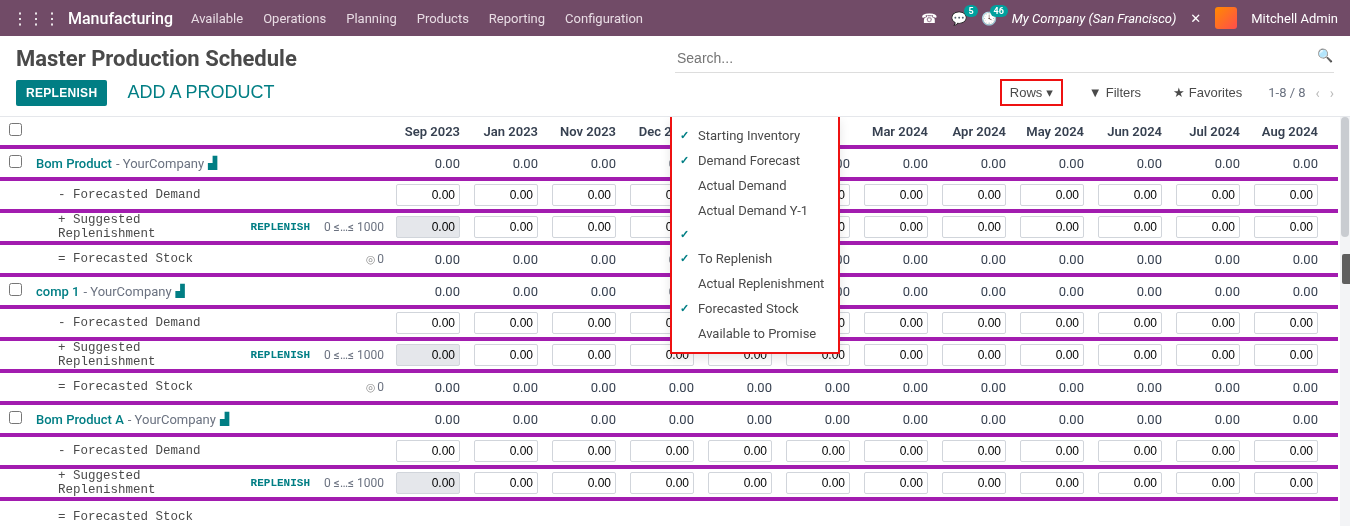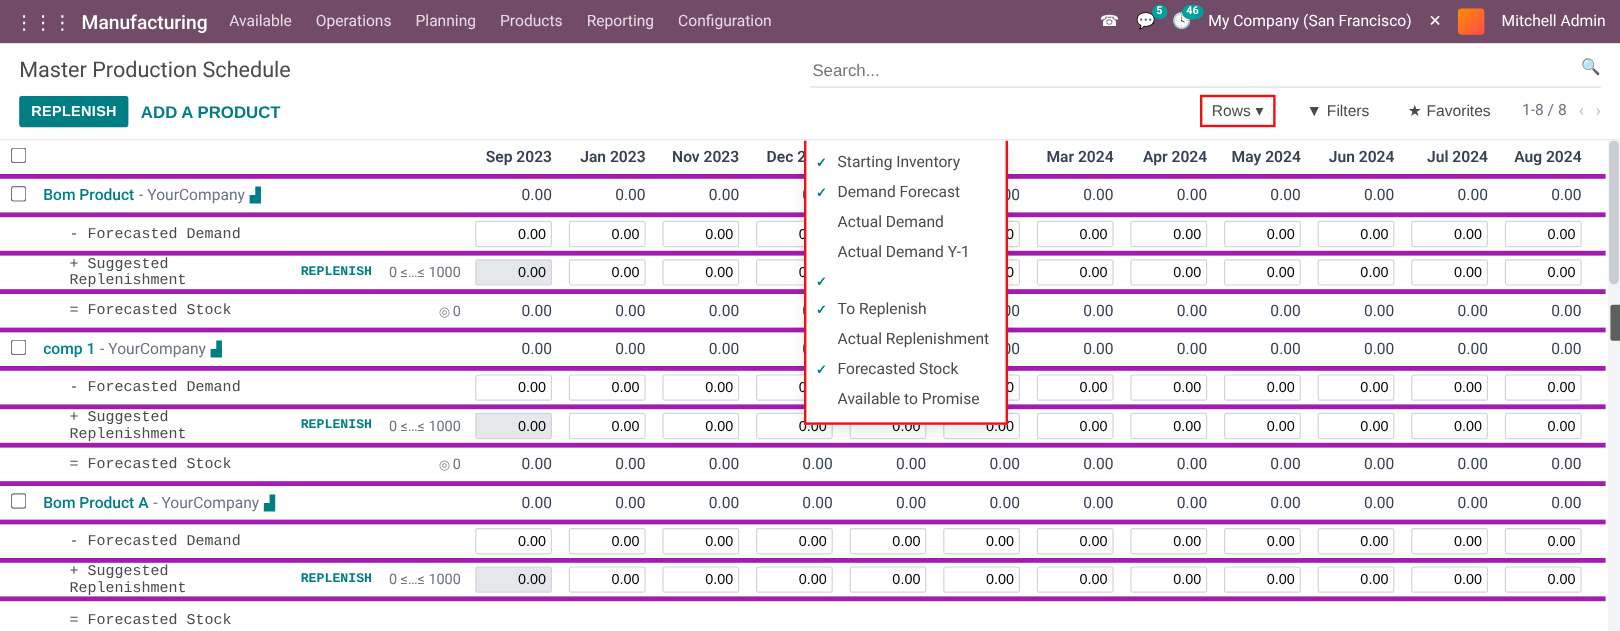--- a/index.html
+++ b/index.html
@@ -5,33 +5,33 @@
   * { box-sizing: border-box; margin: 0; padding: 0; }
   body { font-family: -apple-system, BlinkMacSystemFont, "Segoe UI", Roboto, sans-serif; font-size: 13px; color: #374151; background: #fff; overflow: hidden; }
   .topbar { background: #714b67; color: #fff; height: 36px; display: flex; align-items: center; padding: 0 12px; }
   .apps-icon { font-size: 16px; margin-right: 8px; cursor: pointer; }
   .app-title { font-size: 16px; font-weight: 500; margin-right: 18px; }
   .nav { display: flex; gap: 20px; }
   .nav-item { color: #e8dce4; font-size: 13px; cursor: pointer; }
   .top-right { margin-left: auto; display: flex; align-items: center; gap: 14px; }
   .badge-icon { position: relative; cursor: pointer; }
   .badge { position: absolute; top: -6px; right: -10px; background: #00a09d; color: #fff; font-size: 9px; padding: 1px 4px; border-radius: 6px; font-weight: bold; }
-  .company-label { font-size: 13px; color: #fff; }
+  .company-label { font-size: 13px; color: #fff; font-style: italic; }
   .avatar { width: 22px; height: 22px; border-radius: 3px; background: linear-gradient(135deg,#ff8a00,#ff4d4d); display: inline-block; }
   .user-name { font-size: 13px; }
 
   .toolbar { display: flex; align-items: center; padding: 8px 16px 0 16px; }
-  .page-title { font-size: 18px; color: #4a4a4a; font-weight: 400; }
+  .page-title { font-size: 22px; color: #4a4a4a; font-weight: 700; }
   .search-area { margin-left: auto; width: 50%; position: relative; }
   .search-input { width: 100%; border: none; border-bottom: 1px solid #ddd; padding: 6px 24px 6px 2px; font-size: 14px; outline: none; }
   .search-icon { position: absolute; right: 0; top: 4px; color: #6b7280; cursor: pointer; }
 
   .actions-row { display: flex; align-items: center; padding: 6px 16px 10px 16px; }
   .btn-primary { background: #017e84; color: #fff; border: none; padding: 6px 10px; font-size: 12px; font-weight: 600; letter-spacing: .3px; cursor: pointer; border-radius: 2px; }
-  .btn-link { color: #017e84; background: none; border: none; font-size: 14px; font-weight: 700; margin-left: 10px; cursor: pointer; }
+  .btn-link { color: #017e84; background: none; border: none; font-size: 18px; font-weight: 400; margin-left: 20px; cursor: pointer; }
   .view-controls { margin-left: auto; display: flex; align-items: center; gap: 20px; }
   .ctrl-btn { background: none; border: none; font-size: 13px; color: #4a4a4a; cursor: pointer; display: flex; align-items: center; gap: 4px; padding: 4px 6px; }
   .rows-btn { border: 2px solid #e11; padding: 4px 8px; }
   .pager { display: flex; align-items: flex-start; gap: 10px; color: #6b7280; }
   .pager-arrow { cursor: pointer; color: #bbb; font-size: 14px; }
 
   .grid-wrap { position: relative; border-top: 1px solid #e5e7eb; height: calc(526px - 36px - 40px - 40px); overflow: hidden; }
   .grid { width: 1338px; }
   .grid-header, .grid-row { display: flex; align-items: center; min-height: 32px; border-bottom: 4px solid #a21caf; }
   .grid-header { font-weight: 600; color: #374151; background: #fff; }

